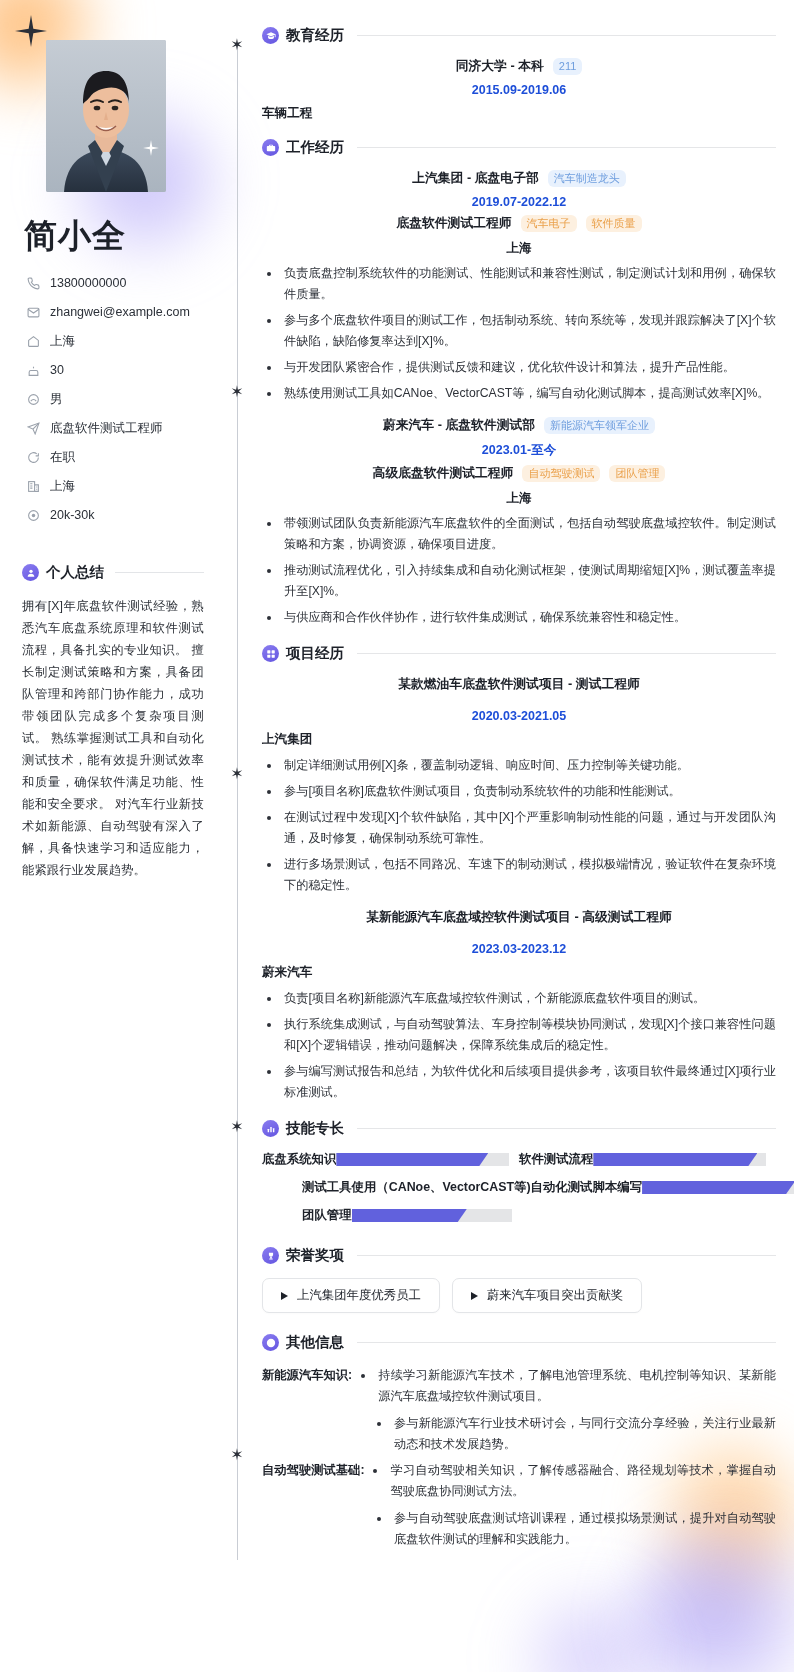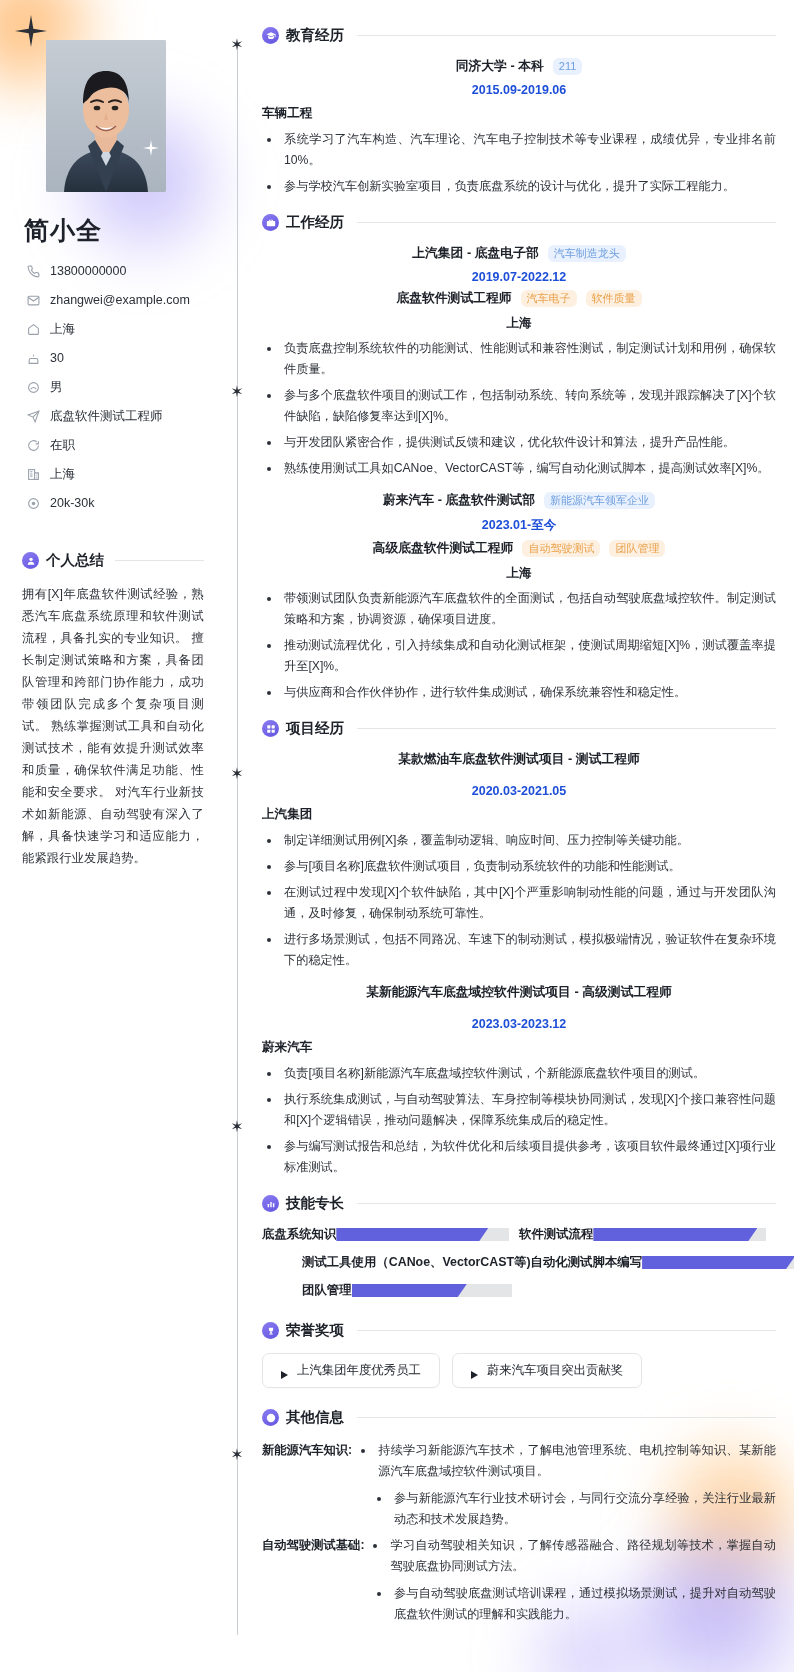--- a/index.html
+++ b/index.html
@@ -89,21 +89,21 @@
   }
   .photo {
     width: 120px; height: 152px;
     border-radius: 2px;
     overflow: hidden;
     position: relative;
     background: #b9c2cc;
   }
   .name {
     margin: 22px 0 0 2px;
-    font-size: 25px;
+    font-size: 33px;
     font-weight: 700;
     letter-spacing: 1px;
     color: #1d2129;
     position: relative; z-index: 2;
   }
   .contact-list { margin: 16px 0 0 4px; position: relative; z-index: 2; }
   .contact-row {
     display: flex;
     align-items: center;
     gap: 9px;
@@ -229,21 +229,21 @@
   .skill.short .bar { flex: 0 0 160px; }
   .skill .fill {
     position: absolute; left: 0; top: 0; bottom: 0;
     background: #6161dd;
     clip-path: polygon(0 0, 100% 0, calc(100% - 9px) 100%, 0 100%);
   }
 
   
   .honors { display: flex; gap: 12px; flex-wrap: wrap; margin-top: 2px; }
   .honor-chip {
-    display: inline-flex; align-items: flex-end; gap: 9px;
+    display: inline-flex; align-items: center; gap: 9px;
     border: 1px solid #e3e5e8;
     border-radius: 7px;
     background: #fff;
     padding: 8px 18px;
     font-size: 12.4px;
     color: #1d2129;
     box-shadow: 0 1px 2px rgba(0,0,0,.02);
     white-space: nowrap;
   }
   .honor-chip .tri {
@@ -451,24 +451,20 @@
 
         <div class="entry">
           <div class="row-1">
             <div class="row-left">
               <span class="org">同济大学 - 本科</span>
               <span class="tag tag-blue">211</span>
             </div>
             <span class="date">2015.09-2019.06</span>
           </div>
           <div class="major">车辆工程</div>
-          <ul class="bullets">
-            <li>系统学习了汽车构造、汽车理论、汽车电子控制技术等专业课程，成绩优异，专业排名前10%。</li>
-            <li>参与学校汽车创新实验室项目，负责底盘系统的设计与优化，提升了实际工程能力。</li>
-          </ul>
         </div>
       </section>
 
       <section class="section">
         <div class="sec-head">
           <span class="badge">
               <svg viewBox="0 0 24 24" fill="currentColor">
                 <path d="M9 4h6a2 2 0 0 1 2 2v1h3a2 2 0 0 1 2 2v9a2 2 0 0 1-2 2H4a2 2 0 0 1-2-2V9a2 2 0 0 1 2-2h3V6a2 2 0 0 1 2-2zm0 3h6V6H9z"></path>
               </svg>
             </span>

